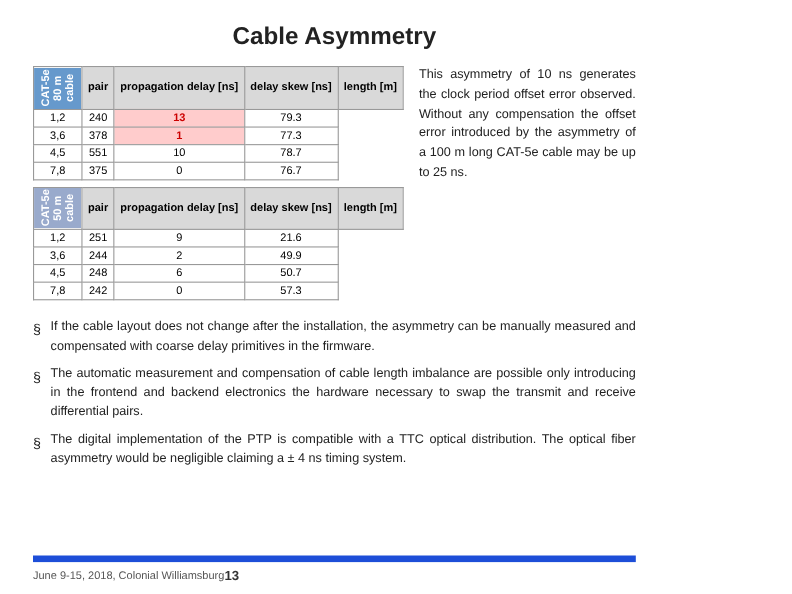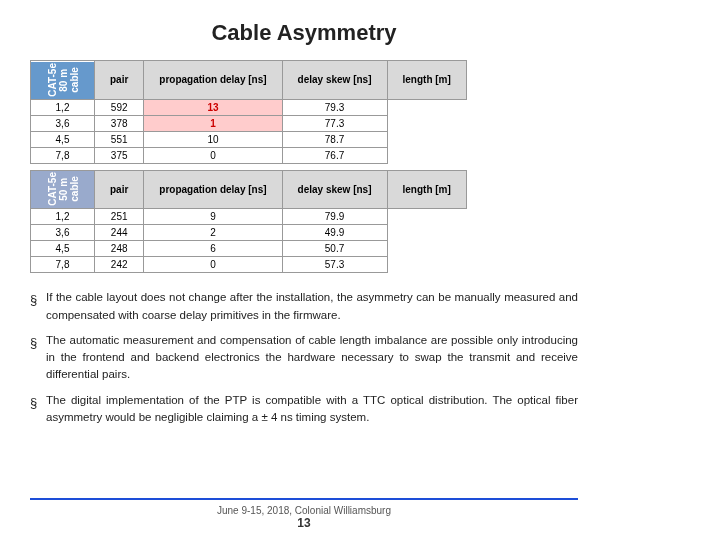--- a/index.html
+++ b/index.html
@@ -43,21 +43,21 @@
       flex: 0 0 auto;
     }
 
     table {
       border-collapse: collapse;
       font-size: 10px;
     }
 
     table th, table td {
       border: 1px solid #999;
-      padding: 2px 15px;
+      padding: 2px 5px;
       text-align: center;
       white-space: nowrap;
     }
 
     table thead th {
       background: #d9d9d9;
       font-weight: bold;
     }
 
     .highlight-red {
@@ -104,23 +104,22 @@
       margin-top: 1px;
       font-size: 13px;
     }
 
     .bullet-text {
       flex: 1;
     }
 
     .footer {
       display: flex;
-      flex-direction: column;
       align-items: center;
-      border-top: 2px solid #1d4ed8;
+      border-top: 6px solid #1d4ed8;
       padding-top: 5px;
       margin-top: auto;
       font-size: 10px;
       color: #555;
     }
 
     .footer-page {
       font-size: 12px;
       font-weight: bold;
       color: #333;
@@ -143,21 +142,21 @@
             <th rowspan="5" class="cable-label-80" style="writing-mode:vertical-rl; transform:rotate(180deg); width:36px;">CAT-5e<br>80 m<br>cable</th>
             <th>pair</th>
             <th>propagation delay [ns]</th>
             <th>delay skew [ns]</th>
             <th>length [m]</th>
           </tr>
         </thead>
         <tbody>
           <tr>
             <td>1,2</td>
-            <td>592</td>
+            <td>240</td>
             <td class="highlight-red">13</td>
             <td>79.3</td>
           </tr>
           <tr>
             <td>3,6</td>
             <td>378</td>
             <td class="highlight-red">1</td>
             <td>77.3</td>
           </tr>
           <tr>
@@ -183,21 +182,21 @@
             <th>propagation delay [ns]</th>
             <th>delay skew [ns]</th>
             <th>length [m]</th>
           </tr>
         </thead>
         <tbody>
           <tr>
             <td>1,2</td>
             <td>251</td>
             <td>9</td>
-            <td>79.9</td>
+            <td>21.6</td>
           </tr>
           <tr>
             <td>3,6</td>
             <td>244</td>
             <td>2</td>
             <td>49.9</td>
           </tr>
           <tr>
             <td>4,5</td>
             <td>248</td>
@@ -207,20 +206,23 @@
           <tr>
             <td>7,8</td>
             <td>242</td>
             <td>0</td>
             <td>57.3</td>
           </tr>
         </tbody>
       </table>
     </div>
 
+    <div class="description-block">
+      <span>This asymmetry of 10 ns generates the clock period offset error observed. Without any compensation the offset error introduced by the asymmetry of a 100 m long CAT-5e cable may be up to 25 ns.</span>
+    </div>
   </div>
 
   <div class="bullets">
     <div class="bullet-item">
       <span class="bullet-symbol">§</span>
       <span class="bullet-text">If the cable layout does not change after the installation, the asymmetry can be manually measured and compensated with coarse delay primitives in the firmware.</span>
     </div>
     <div class="bullet-item">
       <span class="bullet-symbol">§</span>
       <span class="bullet-text">The automatic measurement and compensation of cable length imbalance are possible only introducing in the frontend and backend electronics the hardware necessary to swap the transmit and receive differential pairs.</span>

